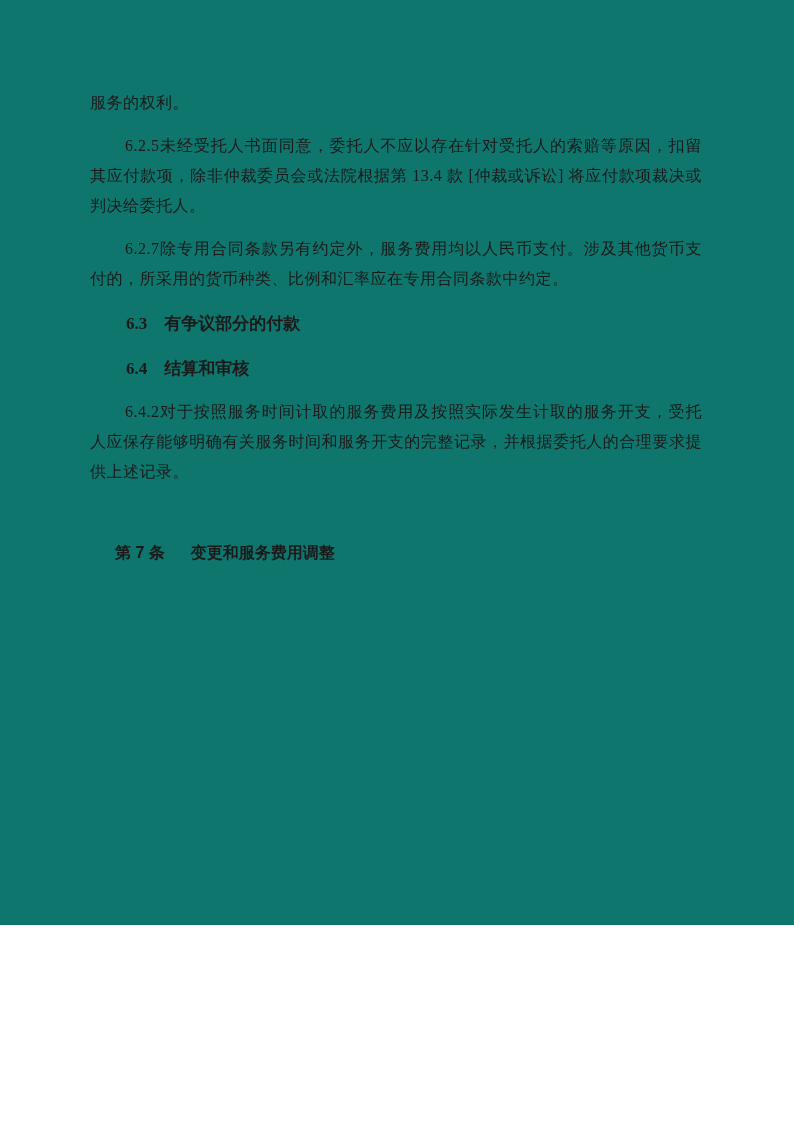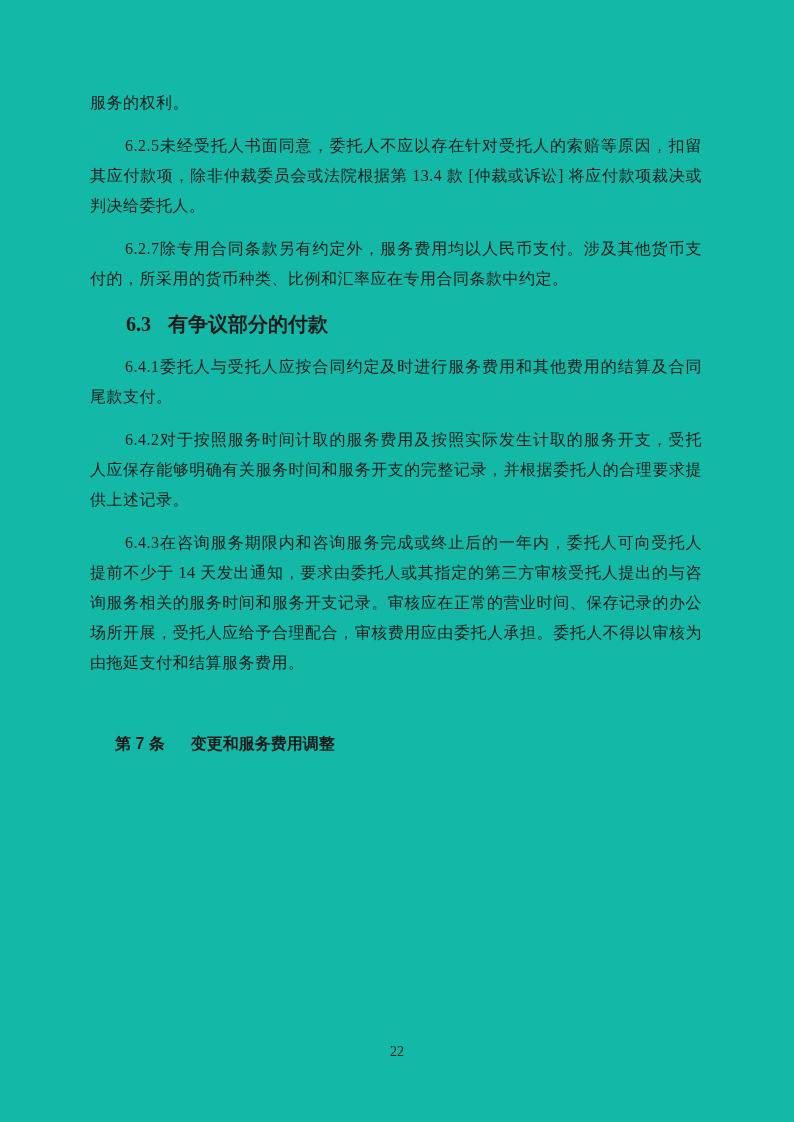--- a/index.html
+++ b/index.html
@@ -1,39 +1,39 @@
 <!DOCTYPE html>
 <html><head>
 <meta charset="utf-8">
 <style>
   * { margin: 0; padding: 0; box-sizing: border-box; }
   html, body { background: #ffffff; }
   .page {
     position: relative;
     width: 794px;
-    height: 1122px;
+    height: 925px;
     margin: 0 auto;
-    background: #14b8a6;
+    background: #0f766e;
     color: #1a1a1a;
     font-family: "Liberation Serif", "DejaVu Serif", serif;
     font-size: 16px;
     line-height: 30px;
     overflow: hidden;
   }
   .content { padding: 88px 92px 0 90px; }
   p.body {
     text-align: justify;
     letter-spacing: 0.5px;
     margin-top: 13px;
   }
   p.cont { margin-top: 0; }
   p.clause, p.indent { text-indent: 35px; }
   .cnum { letter-spacing: 0.5px; }
   h3.sub {
-    font-size: 20px;
+    font-size: 17px;
     font-weight: bold;
     font-family: "Liberation Sans", "DejaVu Sans", sans-serif;
     line-height: 30px;
     margin: 15px 0 5px 0;
     text-indent: 36px;
   }
   h3.sub .hnum {
     font-family: "Liberation Serif", "DejaVu Serif", serif;
     margin-right: 17px;
   }
@@ -64,26 +64,25 @@
     <p class="body cont">服务的权利。</p>
 
     <p class="body clause"><span class="cnum">6.2.5</span><span>未经受托人书面同意，委托人不应以存在针对受托人的索赔等原因，扣留其应付款项，除非仲裁委员会或法院根据第 13.4 款 [仲裁或诉讼] 将应付款项裁决或判决给委托人。</span></p>
 
 
     <p class="body clause"><span class="cnum">6.2.7</span><span>除专用合同条款另有约定外，服务费用均以人民币支付。涉及其他货币支付的，所采用的货币种类、比例和汇率应在专用合同条款中约定。</span></p>
 
     <h3 class="sub"><span class="hnum">6.3</span><span>有争议部分的付款</span></h3>
 
 
+    <h3 class="sub"><span class="hnum">6.4</span><span>结算和审核</span></h3>
 
-    <p class="body clause"><span class="cnum">6.4.1</span><span>委托人与受托人应按合同约定及时进行服务费用和其他费用的结算及合同尾款支付。</span></p>
 
     <p class="body clause"><span class="cnum">6.4.2</span><span>对于按照服务时间计取的服务费用及按照实际发生计取的服务开支，受托人应保存能够明确有关服务时间和服务开支的完整记录，并根据委托人的合理要求提供上述记录。</span></p>
 
-    <p class="body clause"><span class="cnum">6.4.3</span><span>在咨询服务期限内和咨询服务完成或终止后的一年内，委托人可向受托人提前不少于 14 天发出通知，要求由委托人或其指定的第三方审核受托人提出的与咨询服务相关的服务时间和服务开支记录。审核应在正常的营业时间、保存记录的办公场所开展，受托人应给予合理配合，审核费用应由委托人承担。委托人不得以审核为由拖延支付和结算服务费用。</span></p>
 
     <h2 class="chapter"><span class="hnum">第 7 条</span><span>变更和服务费用调整</span></h2>
 
   </main>
 
   <footer class="pagefooter">
     <span class="pagenum">22</span>
   </footer>
 </div>
 

